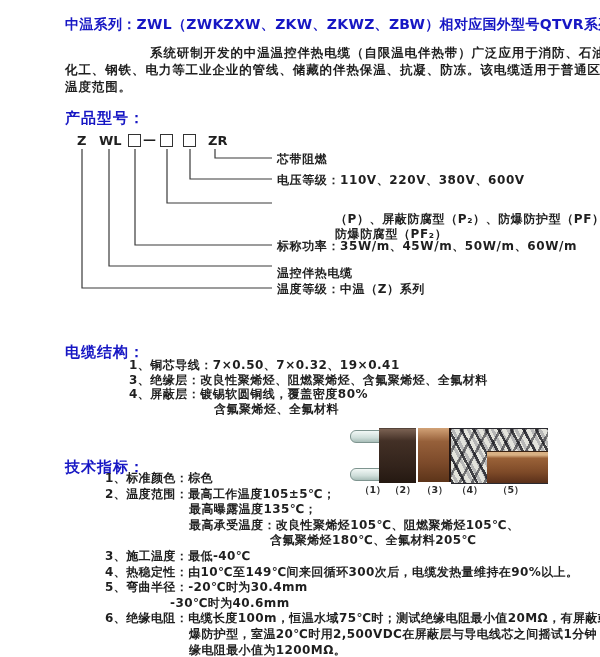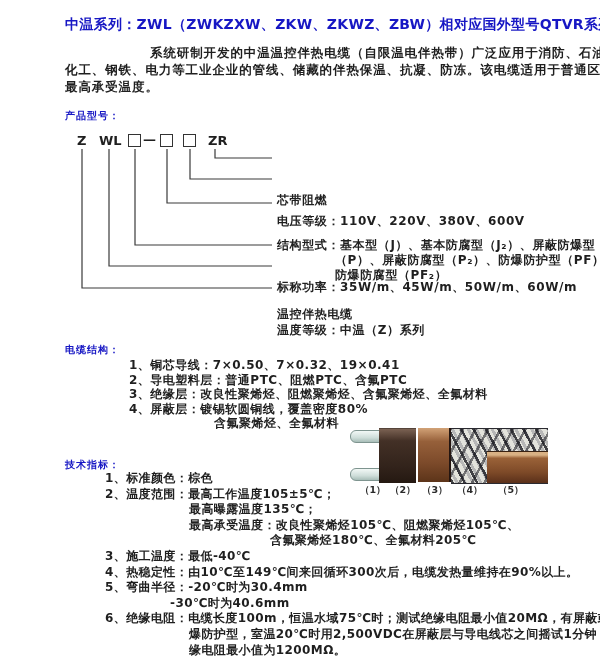--- a/index.html
+++ b/index.html
@@ -11,38 +11,38 @@
     position:relative;width:600px;height:657px;background:#ffffff;overflow:hidden;
     font-family:"DejaVu Sans","Liberation Sans",sans-serif;
     font-weight:bold;color:var(--ink);
   }
   
   .doc-title{position:absolute;left:65px;top:16px;font-size:14px;color:var(--blue);letter-spacing:.3px;white-space:nowrap;}
   .intro{position:absolute;left:65px;top:44px;width:505px;font-size:12.5px;line-height:17px;letter-spacing:.9px;}
   .intro .ln{white-space:nowrap;}
   .intro .ln.first{padding-left:85px;}
   
-  .sec-head{position:absolute;left:65px;font-size:10px;color:var(--blue);letter-spacing:1px;white-space:nowrap;}
+  .sec-head{position:absolute;left:65px;font-size:15px;color:var(--blue);letter-spacing:1px;white-space:nowrap;}
   .sec-head.model{top:109px;}
   .sec-head.structure{top:343px;}
   .sec-head.tech{top:458px;}
   
   .diagram{position:absolute;left:65px;top:133px;width:510px;height:172px;}
   .code{position:absolute;top:0;left:0;height:16px;font-size:13px;white-space:nowrap;}
   .code .part{position:absolute;top:0;}
   .code .p-z{left:12px;}
   .code .p-wl{left:34px;}
   .code .p-dash{left:78px;top:-1px;}
   .code .p-zr{left:143px;}
   .code .box{position:absolute;top:1px;width:11px;height:11px;border:1.5px solid #333;background:#fff;}
   .code .b1{left:63px;}
   .code .b2{left:95px;}
   .code .b3{left:118px;}
   .diagram svg{position:absolute;left:0;top:0;}
-  .dlabel{position:absolute;left:212px;font-size:12px;letter-spacing:.6px;white-space:nowrap;margin-top:41px;}
+  .dlabel{position:absolute;left:212px;font-size:12px;letter-spacing:.6px;white-space:nowrap;}
   .dlabel.zr{top:18px;}
   .dlabel.volt{top:39px;}
   .dlabel.struct1{top:63px;}
   .dlabel.struct2{top:78px;left:270px;}
   .dlabel.struct3{top:93px;left:270px;}
   .dlabel.power{top:105px;}
   .dlabel.wl{top:132px;}
   .dlabel.z{top:148px;text-align:center;}
   
   .cs-lines{position:absolute;left:105px;top:358px;font-size:12px;line-height:14.6px;letter-spacing:.5px;margin-left:24px;}
@@ -78,21 +78,21 @@
 </head>
 <body>
 
 <div class="page">
 
   <div class="doc-title">中温系列：ZWL（ZWKZXW、ZKW、ZKWZ、ZBW）相对应国外型号QTVR系列</div>
 
   <div class="intro">
     <div class="ln first">系统研制开发的中温温控伴热电缆（自限温电伴热带）广泛应用于消防、石油、</div>
     <div class="ln">化工、钢铁、电力等工业企业的管线、储藏的伴热保温、抗凝、防冻。该电缆适用于普通区、危险区</div>
-    <div class="ln">最高承受温度。</div>
+    <div class="ln">温度范围。</div>
   </div>
 
   <div class="sec-head model">产品型号：</div>
 
   <div class="diagram">
     <svg width="510" height="172" viewBox="0 0 510 172">
       <polyline points="150,16 150,25 207,25" fill="none" stroke="#3a3a3a" stroke-width="1.2"></polyline>
       <polyline points="125,16 125,46 207,46" fill="none" stroke="#3a3a3a" stroke-width="1.2"></polyline>
       <polyline points="102,16 102,70 207,70" fill="none" stroke="#3a3a3a" stroke-width="1.2"></polyline>
       <polyline points="70,16 70,112 207,112" fill="none" stroke="#3a3a3a" stroke-width="1.2"></polyline>
@@ -103,32 +103,30 @@
       <span class="part p-z">Z</span>
       <span class="part p-wl">WL</span>
       <span class="box b1"></span>
       <span class="part p-dash">—</span>
       <span class="box b2"></span>
       <span class="box b3"></span>
       <span class="part p-zr">ZR</span>
     </div>
     <div class="dlabel zr">芯带阻燃</div>
     <div class="dlabel volt">电压等级：110V、220V、380V、600V</div>
-    <div class="dlabel struct1">结构型式：基本型（J）、基本防腐型（J₂）、屏蔽防爆型</div>
     <div class="dlabel struct2">（P）、屏蔽防腐型（P₂）、防爆防护型（PF）、</div>
     <div class="dlabel struct3">防爆防腐型（PF₂）</div>
     <div class="dlabel power">标称功率：35W/m、45W/m、50W/m、60W/m</div>
     <div class="dlabel wl">温控伴热电缆</div>
     <div class="dlabel z">温度等级：中温（Z）系列</div>
   </div>
 
   <div class="sec-head structure">电缆结构：</div>
   <div class="cs-lines">
     <div class="ln">1、铜芯导线：7×0.50、7×0.32、19×0.41</div>
-    <div class="ln">2、导电塑料层：普通PTC、阻燃PTC、含氟PTC</div>
     <div class="ln">3、绝缘层：改良性聚烯烃、阻燃聚烯烃、含氟聚烯烃、全氟材料</div>
     <div class="ln">4、屏蔽层：镀锡软圆铜线，覆盖密度80%</div>
     <div class="ln cont">含氟聚烯烃、全氟材料</div>
   </div>
 
   <div class="cable-fig">
     <div class="prong top"></div>
     <div class="prong bot"></div>
     <div class="seg seg2"></div>
     <div class="seg seg3"></div>

